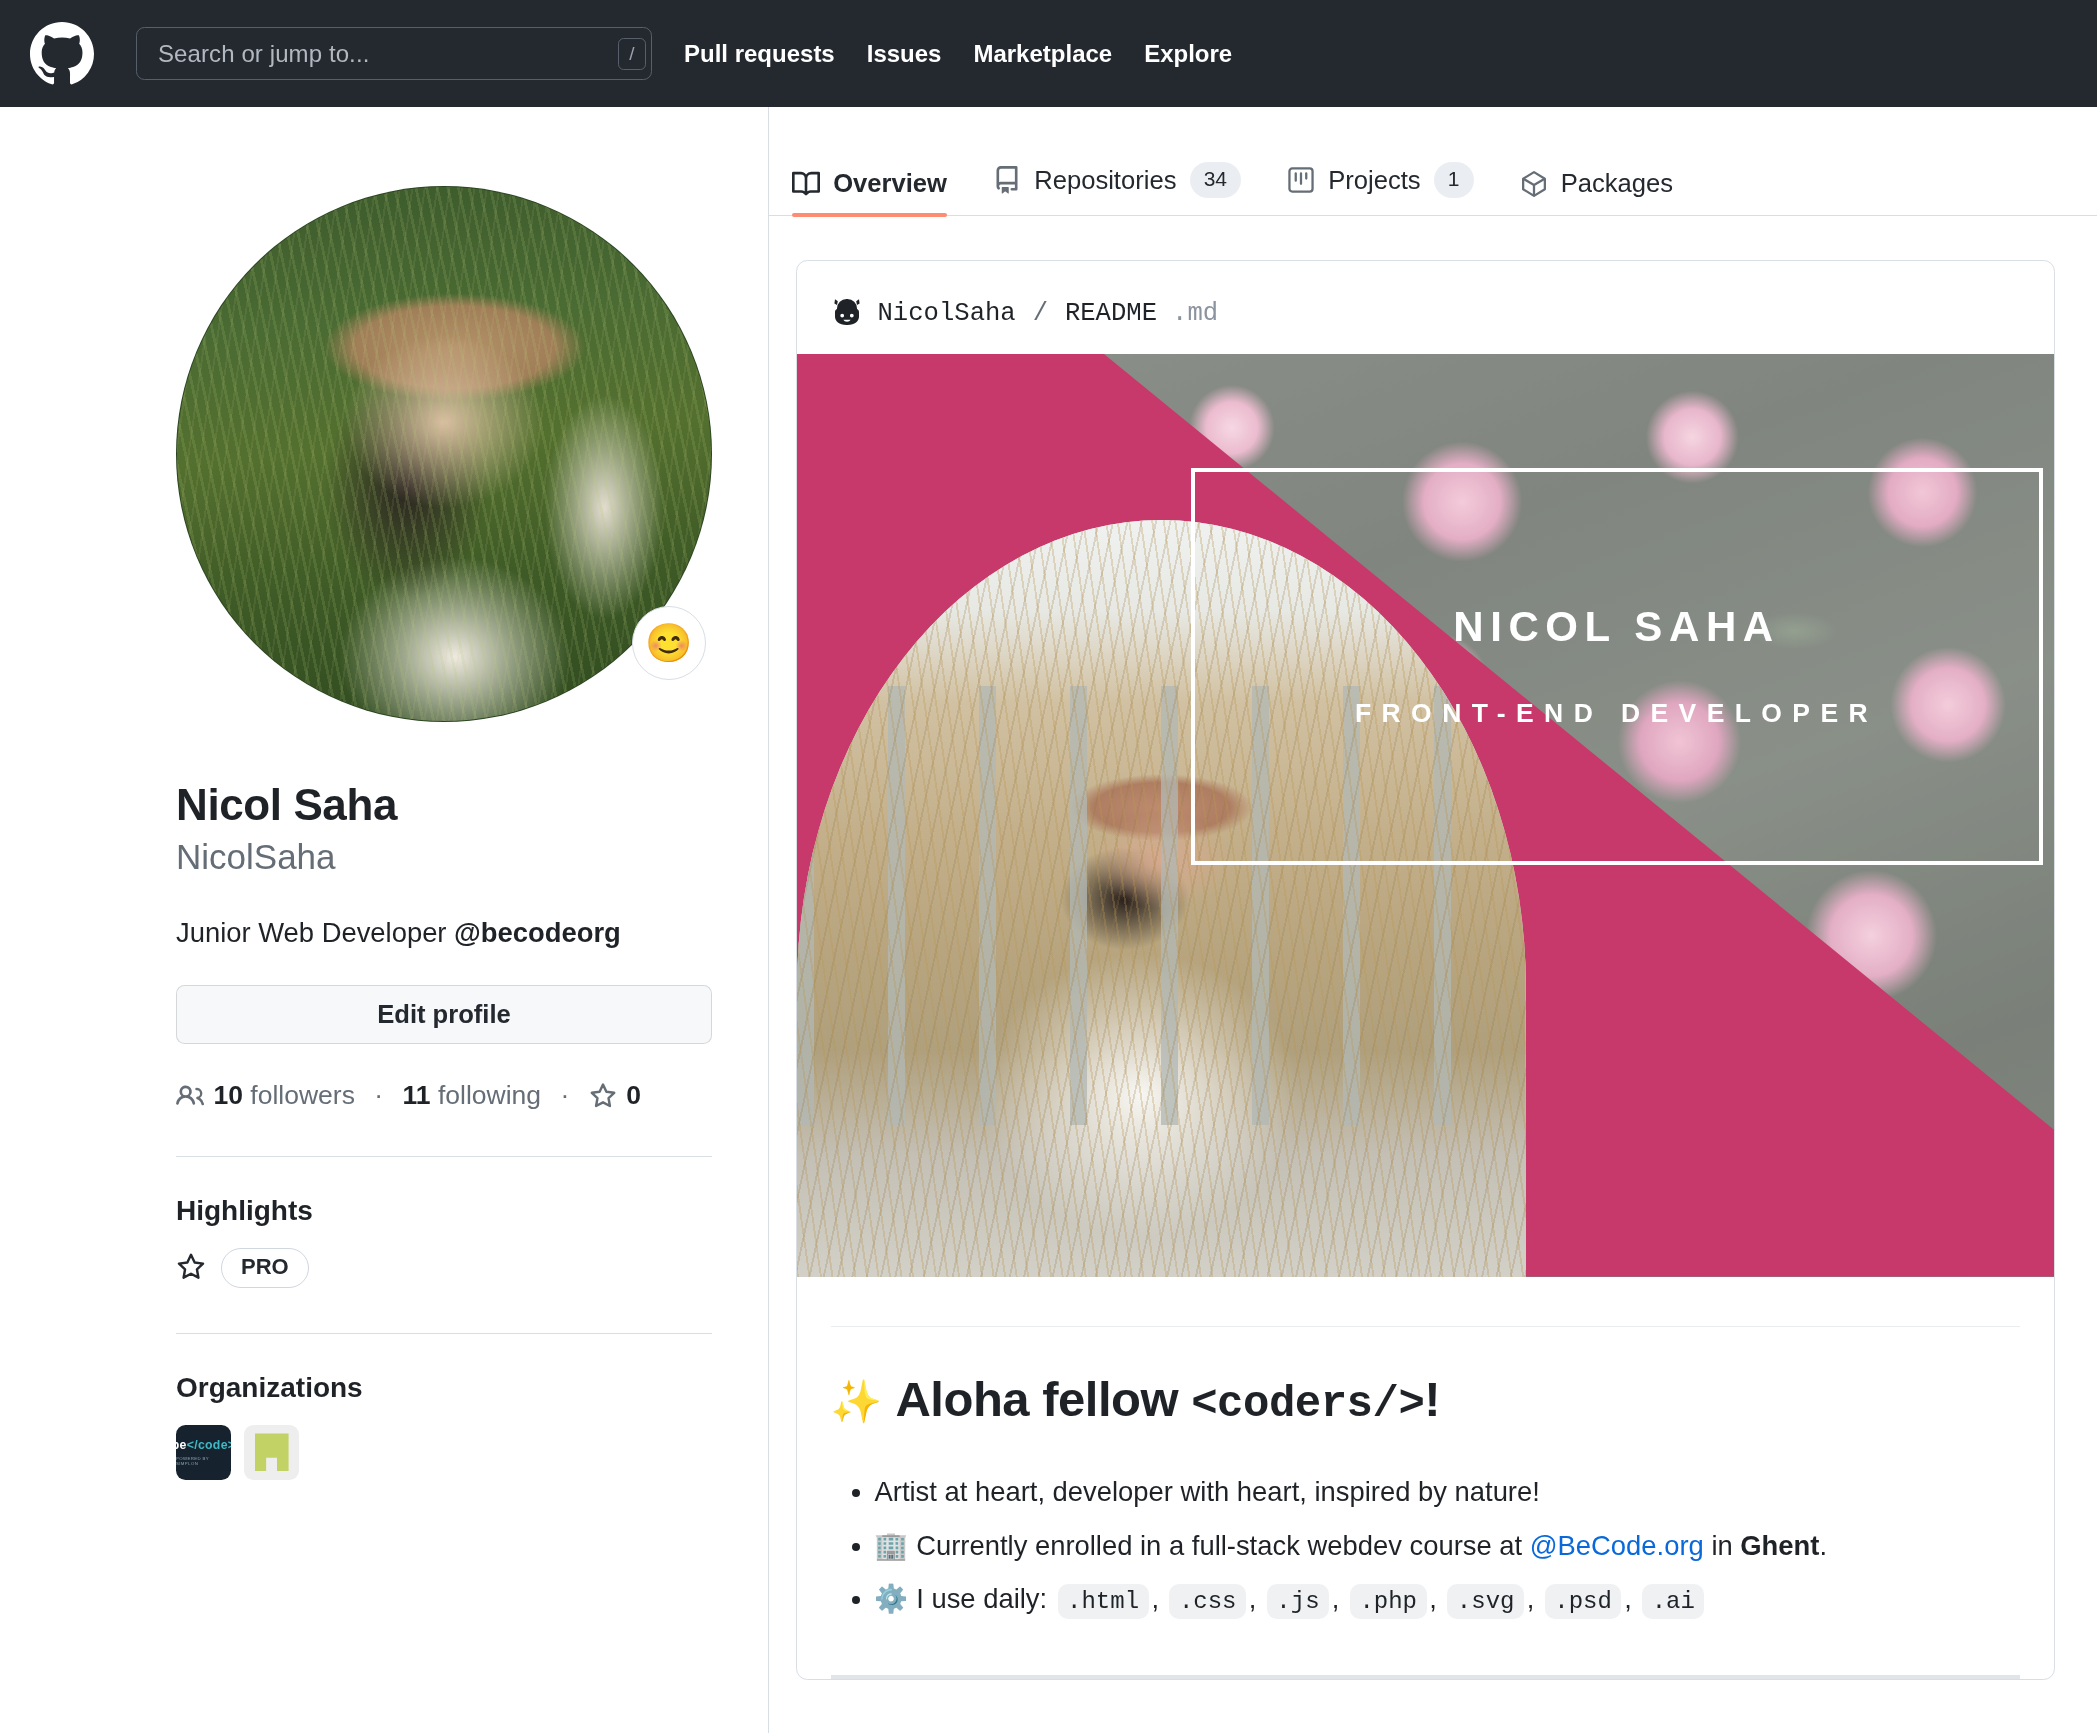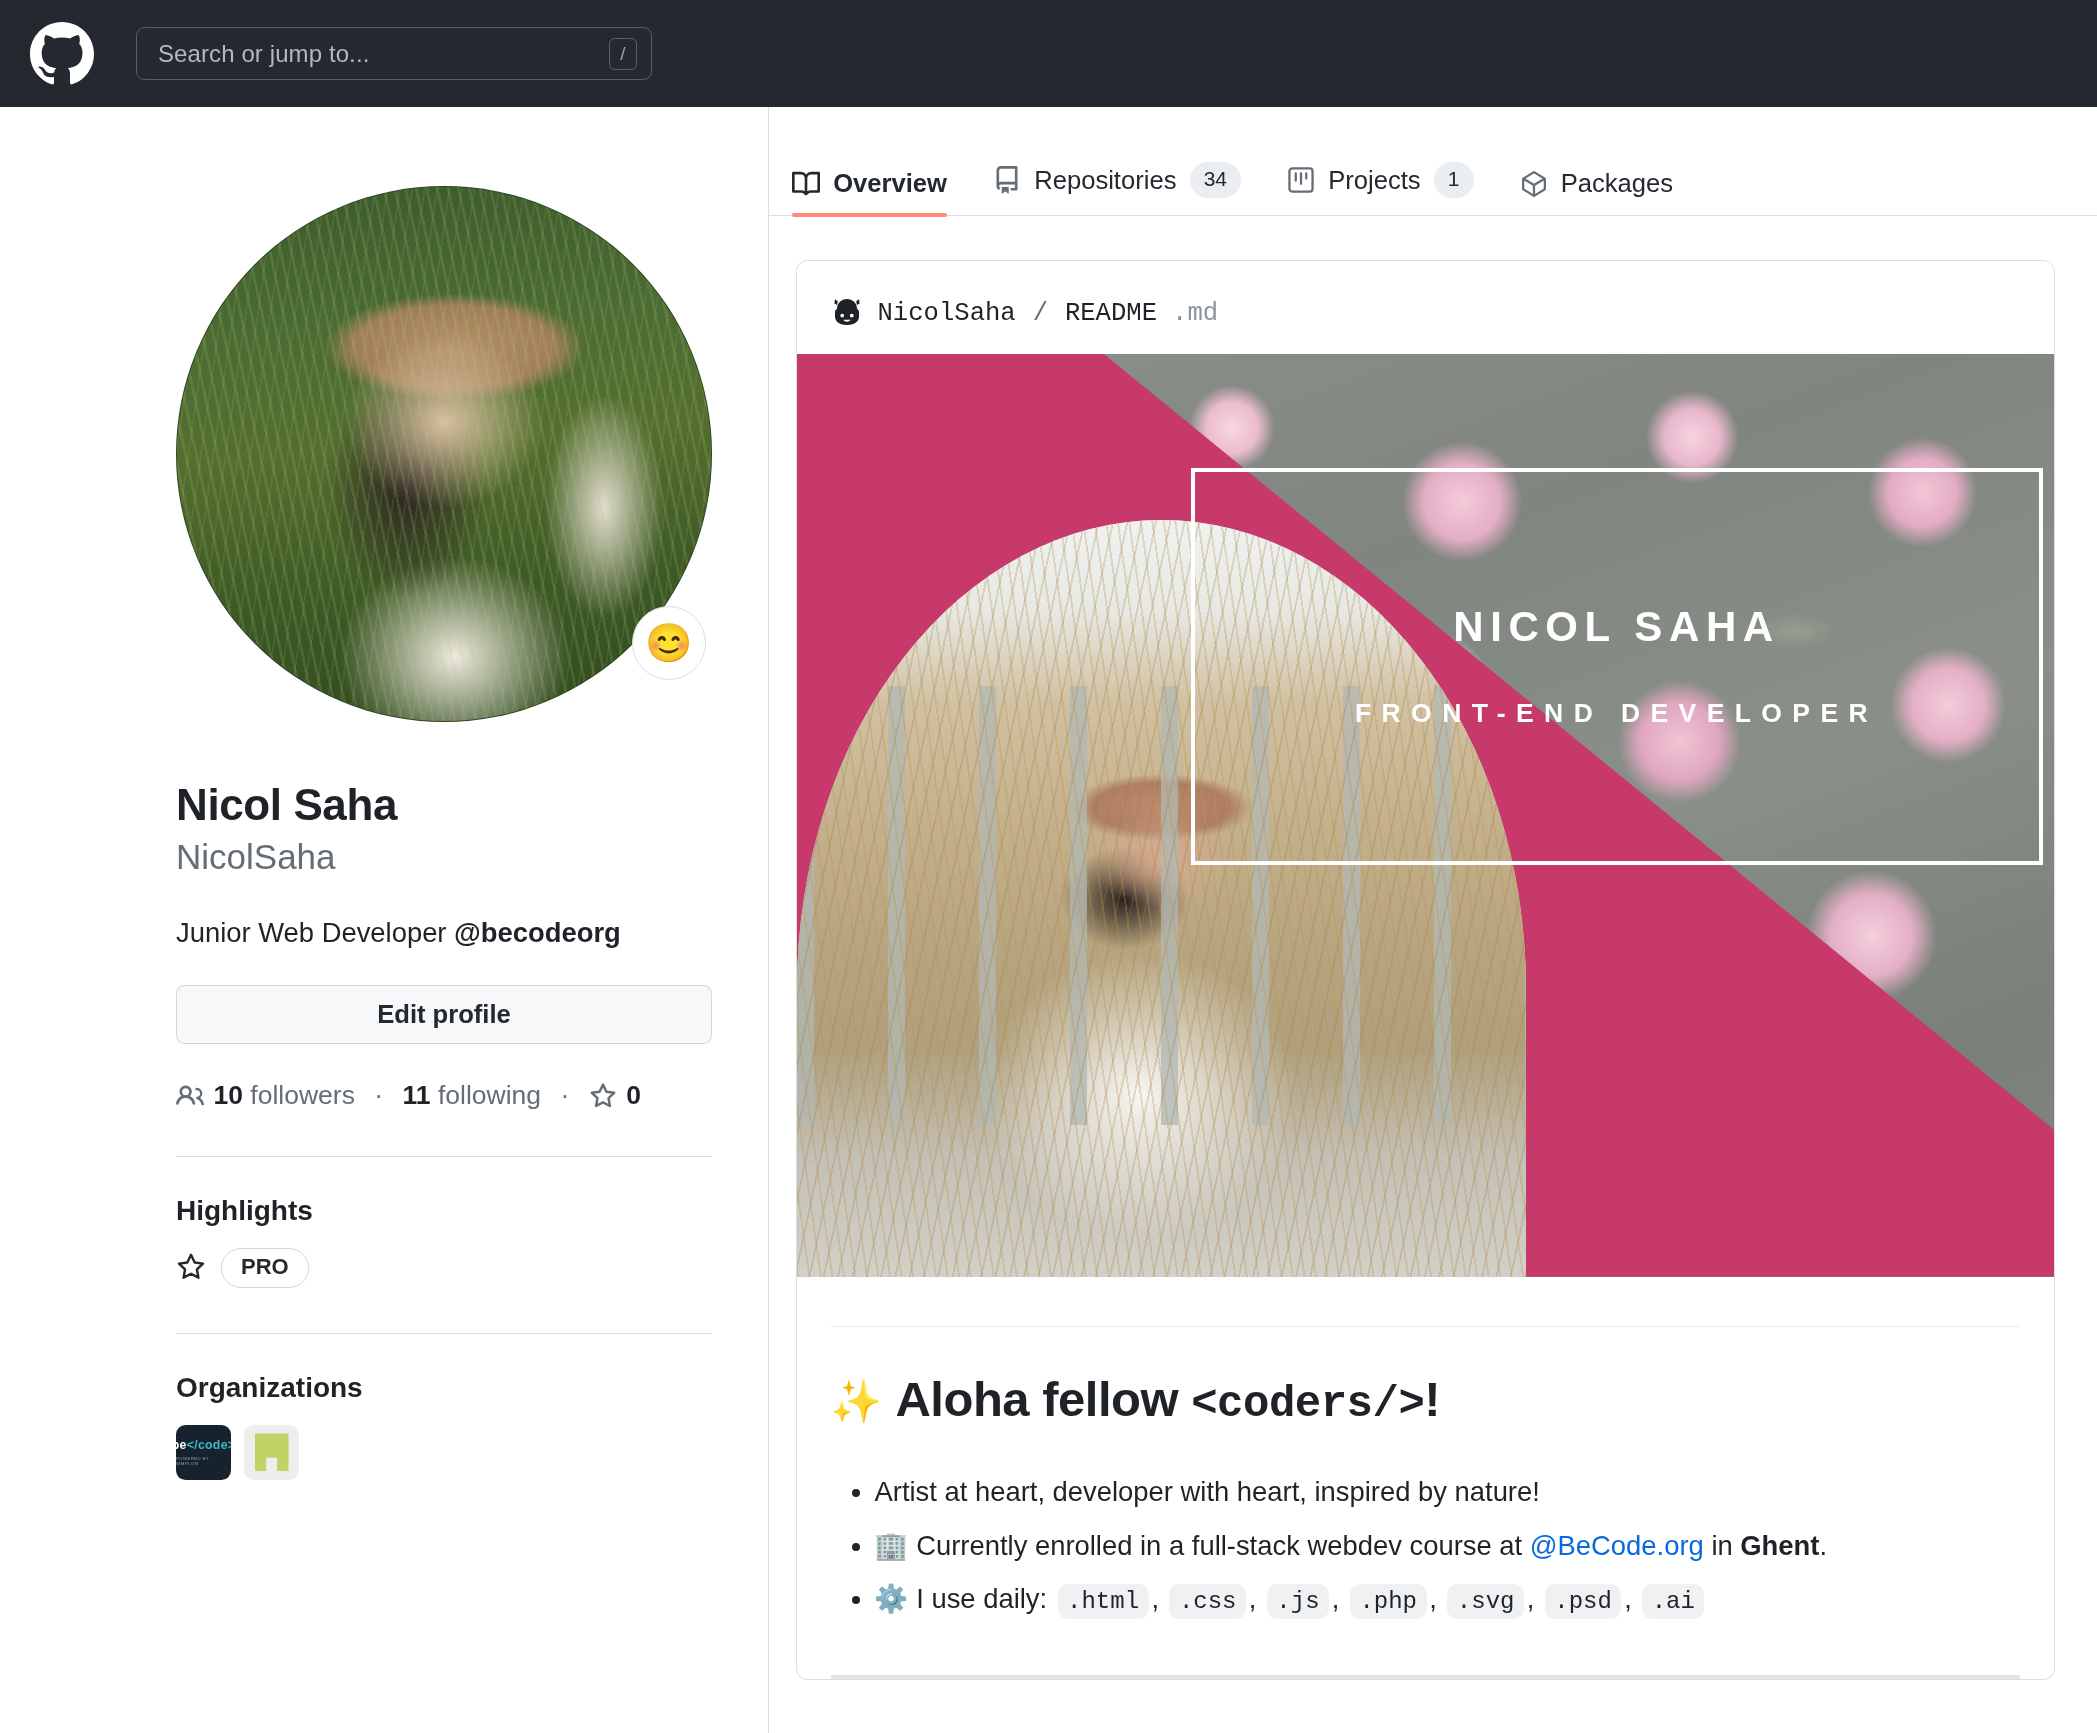--- a/index.html
+++ b/index.html
@@ -24,21 +24,21 @@
   .gh-logo svg { width: 64px; height: 64px; display:block; fill: #ffffff; }
 
   .search-box {
     margin-left: 42px;
     width: 516px;
     height: 53px;
     border: 0.9px solid #57606a;
     border-radius: 8.5px;
     display: flex;
     align-items: center;
-    padding: 0 14px 0 21px;
+    padding: 0 5px 0 21px;
     background: transparent;
   }
   .search-placeholder {
     flex: 1;
     color: #b1b8c0;
     font-size: 24px;
     letter-spacing: 0.1px;
     white-space: nowrap;
   }
   .kbd-slash {
@@ -482,20 +482,26 @@
     <svg viewBox="0 0 16 16" aria-hidden="true">
         <path d="M8 0C3.58 0 0 3.58 0 8c0 3.54 2.29 6.53 5.47 7.59.4.07.55-.17.55-.38 0-.19-.01-.82-.01-1.49-2.01.37-2.53-.49-2.69-.94-.09-.23-.48-.94-.82-1.13-.28-.15-.68-.52-.01-.53.63-.01 1.08.58 1.23.82.72 1.21 1.87.87 2.33.66.07-.52.28-.87.51-1.07-1.78-.2-3.64-.89-3.64-3.95 0-.87.31-1.59.82-2.15-.08-.2-.36-1.02.08-2.12 0 0 .67-.21 2.2.82.64-.18 1.32-.27 2-.27s1.36.09 2 .27c1.53-1.04 2.2-.82 2.2-.82.44 1.1.16 1.92.08 2.12.51.56.82 1.27.82 2.15 0 3.07-1.87 3.75-3.65 3.95.29.25.54.73.54 1.48 0 1.07-.01 1.93-.01 2.2 0 .21.15.46.55.38A8.012 8.012 0 0 0 16 8c0-4.42-3.58-8-8-8Z"></path>
       </svg>
   </a>
 
   <div class="search-box">
     <span class="search-placeholder">Search or jump to...</span>
     <span class="kbd-slash">/</span>
   </div>
 
+  <div class="nav-links">
+    <span class="nav-link">Pull requests</span>
+    <span class="nav-link">Issues</span>
+    <span class="nav-link">Marketplace</span>
+    <span class="nav-link">Explore</span>
+  </div>
 </div>
 
 <div class="page">
 
   <div class="sidebar">
 
     <div class="avatar-wrap">
       <div class="avatar">
           <div class="ph"></div>
         </div>

